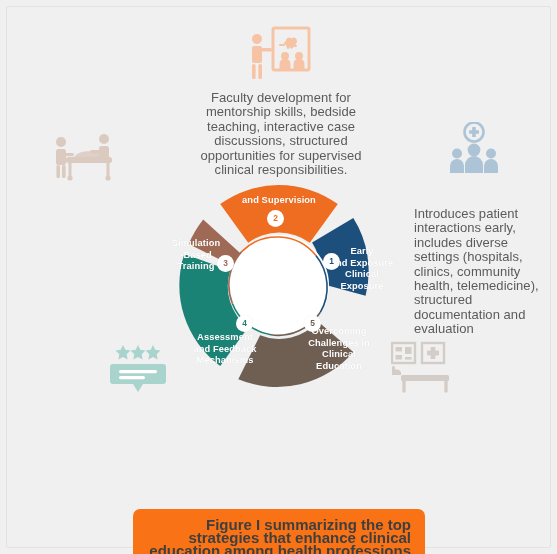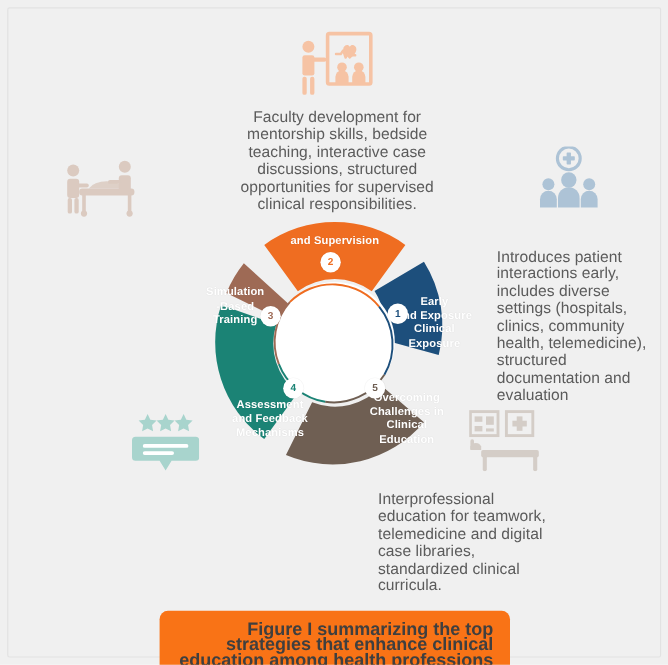--- a/index.html
+++ b/index.html
@@ -193,21 +193,20 @@
       <span>3</span>
     </div>
   </div>
 
   <div class="desc center" style="left:184px; top:91px; width:194px;">Faculty development for mentorship skills, bedside teaching, interactive case discussions, structured opportunities for supervised clinical responsibilities.</div>
 
   <div class="desc left" style="left:414px; top:207px; width:128px;">Introduces patient interactions early, includes diverse settings (hospitals, clinics, community health, telemedicine), structured documentation and evaluation</div>
 
 
 
-  <div class="desc left" style="left:315px; top:409px; width:140px;">Interprofessional education for teamwork, telemedicine and digital case libraries, standardized clinical curricula.</div>
 
   <div class="icon-wrap" style="left:246px; top:23px;">
     <svg width="66" height="62" viewBox="0 0 66 62">
       <g fill="#f6c3a4">
 
         <rect x="27" y="5" width="36" height="42" rx="1.5" fill="none" stroke="#f6c3a4" stroke-width="3"></rect>
 
         <path d="M40 18 c0-3 4-5 5.5-2 c1.5-3 5.5-1 5.5 2 c0 4-5.5 8-5.5 8 S40 22 40 18 Z"></path>
         <path d="M34 22 h4 l2-3 2 6 2-4 2 2 h4" fill="none" stroke="#f6c3a4" stroke-width="2" stroke-linecap="round" stroke-linejoin="round"></path>
 

